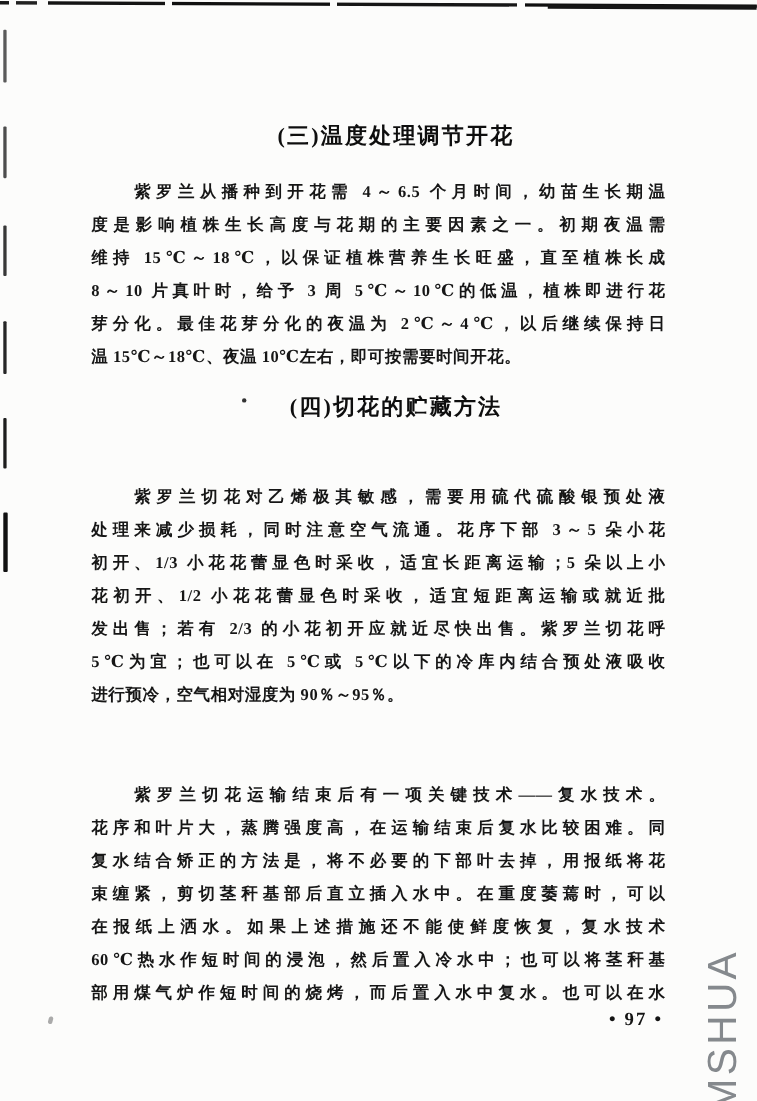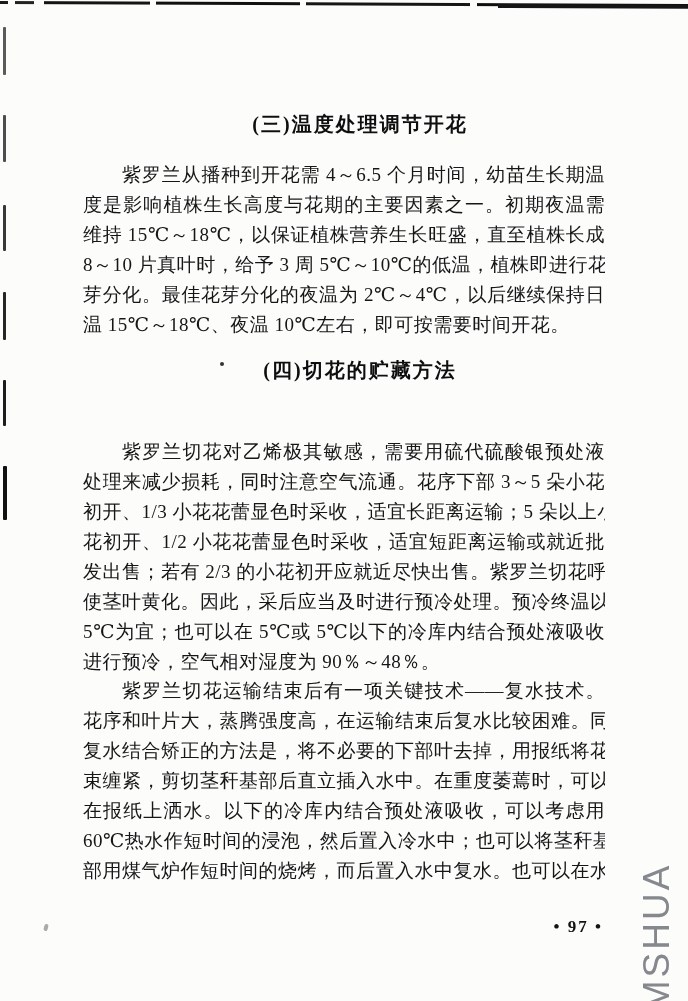--- a/index.html
+++ b/index.html
@@ -58,27 +58,27 @@
     position: absolute; left: 16px; width: 688px;
     text-align: center; font-weight: bold; font-size: 20px;
     letter-spacing: 2px; color: #0e0e0e; line-height: 28px;
   }
   .heading-1 { top: 110px; }
   .heading-2 { top: 356px; }
 
   .para { position: absolute; left: 83px; width: 522px; }
   .para-1 { top: 160px; }
   .para-2 { top: 400px; margin-top: 37px; }
-  .para-3 { top: 676px; }
+  .para-3 { top: 708px; }
 
   .line {
-    height: 30px; line-height: 30px; font-size: 19px;
+    height: 30px; line-height: 30px; font-size: 15px;
     color: var(--ink); overflow: hidden;
     text-align: justify; text-align-last: justify;
-    letter-spacing: 0.5px; white-space: pre;
+    letter-spacing: 0.5px; white-space: pre; font-weight: bold;
   }
   .line.short { text-align-last: left; }
   .line.indent { text-indent: 39px; }
 
   .page-number {
     position: absolute; left: 523px; top: 916px; width: 80px;
     text-align: right; font-size: 17px; color: #141414;
     letter-spacing: 2px; line-height: 22px; font-weight: bold;
   }
 
@@ -118,31 +118,30 @@
   </div>
 
   <div class="heading heading-2">(四)切花的贮藏方法</div>
 
   <div class="para para-2">
     <div class="line indent">紫罗兰切花对乙烯极其敏感，需要用硫代硫酸银预处液</div>
     <div class="line">处理来减少损耗，同时注意空气流通。花序下部 3～5 朵小花</div>
     <div class="line">初开、1/3 小花花蕾显色时采收，适宜长距离运输；5 朵以上小</div>
     <div class="line">花初开、1/2 小花花蕾显色时采收，适宜短距离运输或就近批</div>
     <div class="line">发出售；若有 2/3 的小花初开应就近尽快出售。紫罗兰切花呼</div>
-    <div class="line">使茎叶黄化。因此，采后应当及时进行预冷处理。预冷终温以</div>
     <div class="line">5℃为宜；也可以在 5℃或 5℃以下的冷库内结合预处液吸收</div>
-    <div class="line short">进行预冷，空气相对湿度为 90％～48％。</div>
+    <div class="line short">进行预冷，空气相对湿度为 90％～95％。</div>
   </div>
 
   <div class="para para-3">
     <div class="line indent">紫罗兰切花运输结束后有一项关键技术——复水技术。</div>
     <div class="line">花序和叶片大，蒸腾强度高，在运输结束后复水比较困难。同</div>
     <div class="line">复水结合矫正的方法是，将不必要的下部叶去掉，用报纸将花</div>
     <div class="line">束缠紧，剪切茎秆基部后直立插入水中。在重度萎蔫时，可以</div>
-    <div class="line">在报纸上洒水。以下的冷库内结合预处液吸收，可以考虑用</div>
+    <div class="line">在报纸上洒水。如果上述措施还不能使鲜度恢复，复水技术</div>
     <div class="line">60℃热水作短时间的浸泡，然后置入冷水中；也可以将茎秆基</div>
     <div class="line">部用煤气炉作短时间的烧烤，而后置入水中复水。也可以在水</div>
   </div>
 
   <div class="page-number">• 97 •</div>
 
   <div class="watermark">MSHUA</div>
 
 </div>
 

